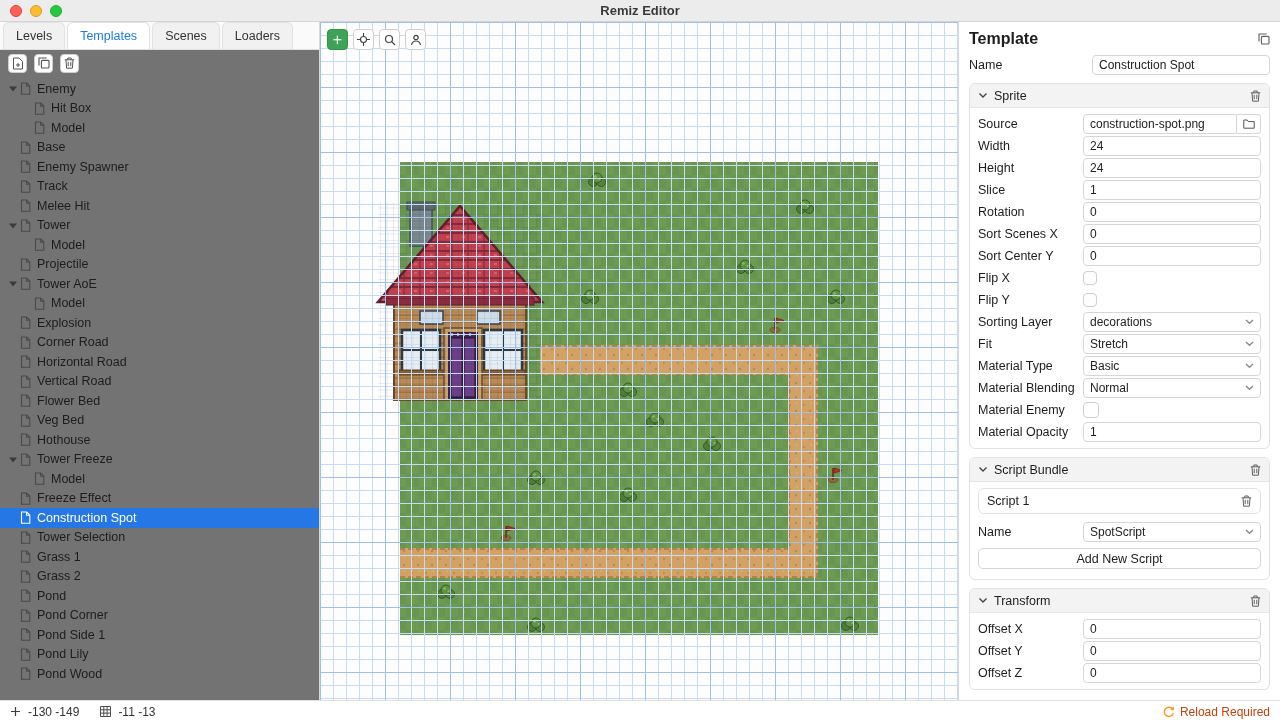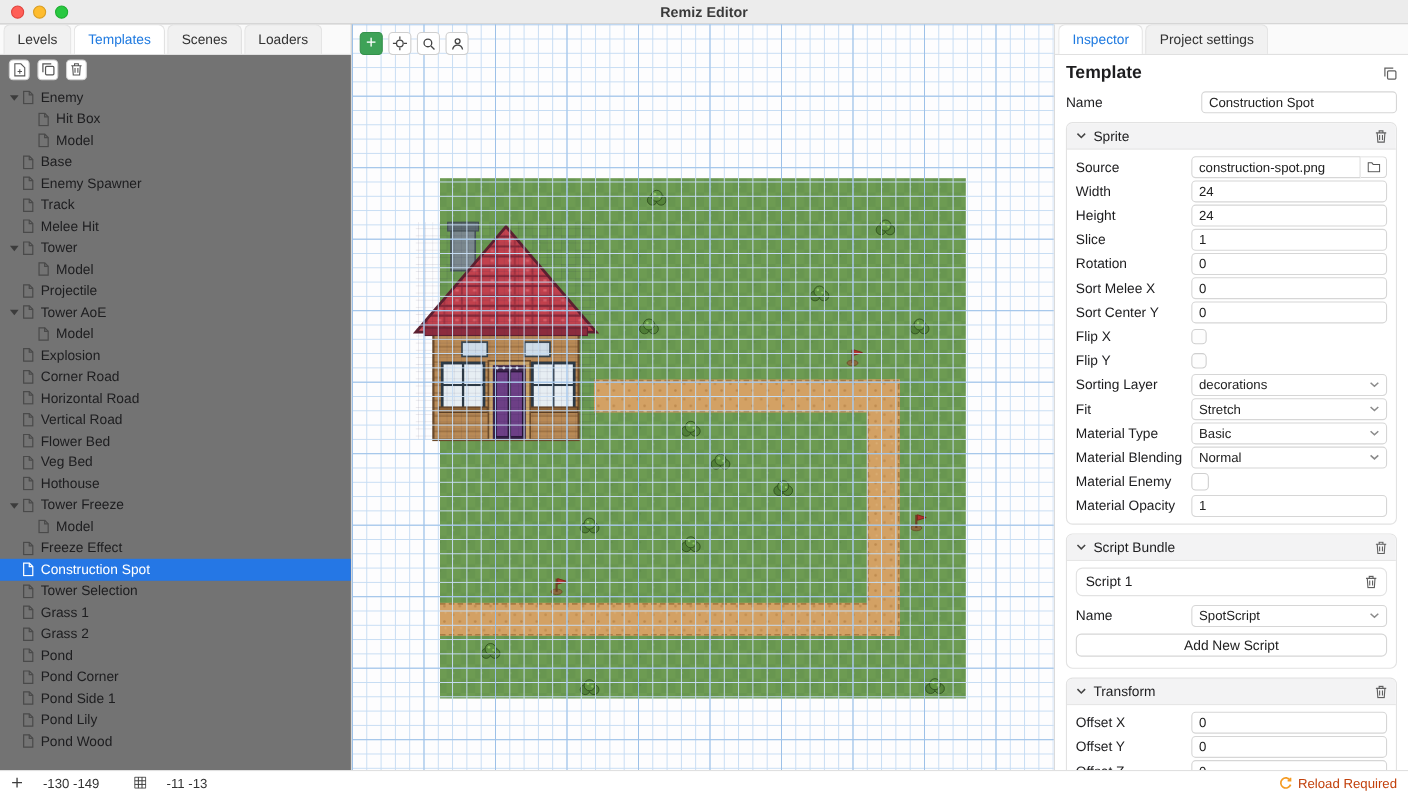--- a/index.html
+++ b/index.html
@@ -86,21 +86,21 @@
   .section-title { flex:1; font-size:12.5px; color:#1d1d1f; }
   .section-body { padding:6px 8px 4px 8px; }
 
   .script-card { border:1px solid #e2e2e2; border-radius:6px; margin-bottom:8px; }
   .script-card-header { height:24px; display:flex; align-items:center; justify-content:space-between; padding:0 8px; font-size:12.5px;gap:16px; }
   .add-script-btn { width:100%; height:21px; border:1px solid #d6d6d6; border-radius:5px; background:#fff;
     font:12.5px "Liberation Sans",sans-serif; color:#222; margin:4px 0 6px 0; }
 
   
   .status-bar { height:22px; flex:0 0 22px; border-top:1px solid #e0e0e0; background:#fff;
-    display:flex; align-items:center; padding:0 10px; font-size:12px; color:#333; gap:18px; }
+    display:flex; align-items:center; padding:0 10px; font-size:12px; color:#333; gap:7px; }
   .sicon { display:flex; align-items:center; }
   .sicon.gap { margin-left:14px; }
   .status-right { margin-left:auto; display:flex; align-items:center; gap:5px; color:#c2410c; }
 </style>
 </head>
 <body>
 
 <div class="window">
 
   <div class="titlebar">
@@ -671,24 +671,20 @@
         <button class="cbtn">
           <svg width="12" height="12" viewBox="0 0 12 12" fill="none" stroke="#444" stroke-width="1.2">
               <circle cx="6" cy="3.5" r="2.2"></circle>
               <path d="M1.5 11c.5-3 2.4-4 4.5-4s4 1 4.5 4"></path>
             </svg>
         </button>
       </div>
     </div>
 
     <div class="right-panel">
-      <div class="tab-bar">
-        <div class="tab active">Inspector</div>
-        <div class="tab">Project settings</div>
-      </div>
       <div class="inspector-content">
         <div class="tmpl-header">
           <span class="tmpl-title">Template</span>
           <button class="icon-btn">
             <svg width="12" height="12" viewBox="0 0 12 12" fill="none" stroke="#606060" stroke-width="1.1">
                 <rect x="3.4" y="3.4" width="7.6" height="7.6" rx="1"></rect>
                 <path d="M8.6 1H1v7.6"></path>
               </svg>
           </button>
         </div>
@@ -743,21 +739,21 @@
                   <input class="prop-input" value="1" style="">
                 </div>
               </div>
               <div class="prop-row">
                 <span class="prop-label">Rotation</span>
                 <div class="ctrl-col">
                   <input class="prop-input" value="0" style="">
                 </div>
               </div>
               <div class="prop-row">
-                <span class="prop-label">Sort Melee X</span>
+                <span class="prop-label">Sort Scenes X</span>
                 <div class="ctrl-col">
                   <input class="prop-input" value="0" style="">
                 </div>
               </div>
               <div class="prop-row">
                 <span class="prop-label">Sort Center Y</span>
                 <div class="ctrl-col">
                   <input class="prop-input" value="0" style="">
                 </div>
               </div>

